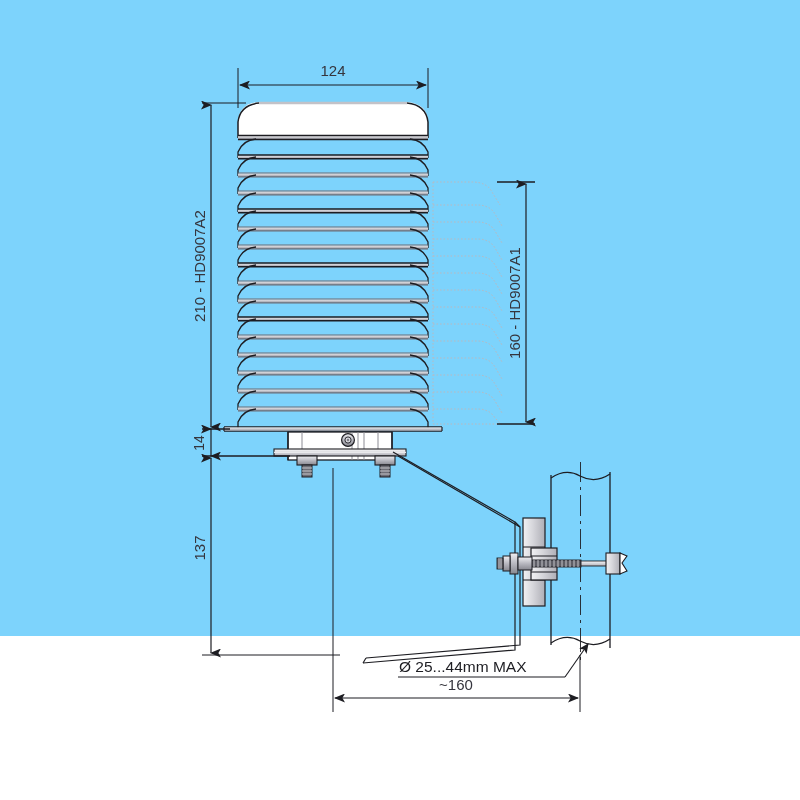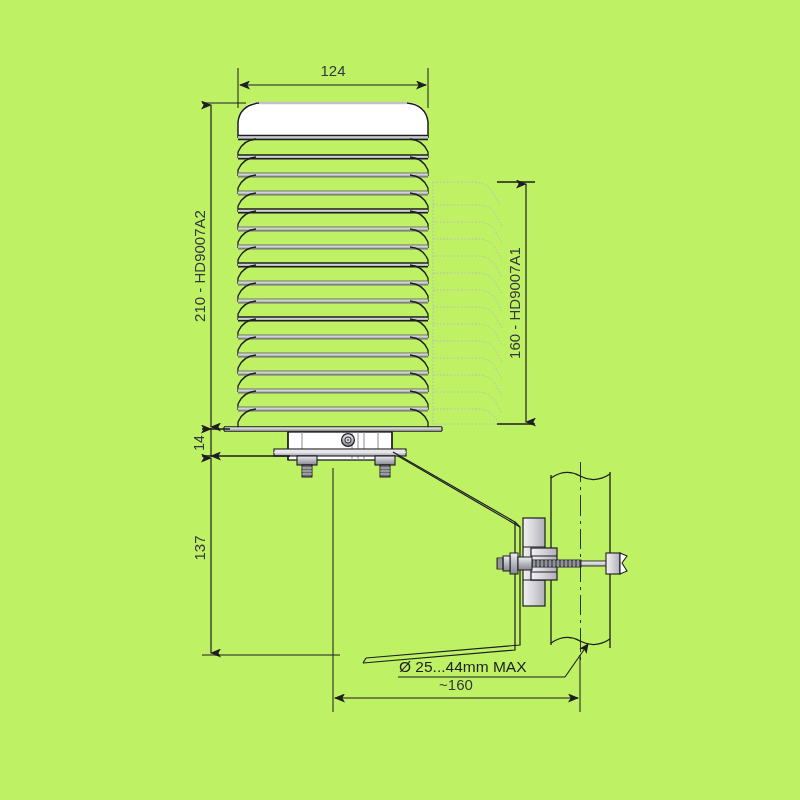--- a/index.html
+++ b/index.html
@@ -10,22 +10,22 @@
   }
   body {
     width: 800px;
     height: 800px;
     font-family: "Liberation Sans", sans-serif;
     overflow: hidden;
   }
   #drawing-root {
     position: relative;
     width: 800px;
-    height: 800px;
-    background: #bef264;
+    height: 636px;
+    background: #7dd3fc;
   }
   svg#tech-drawing {
     display: block;
     width: 800px;
     height: 800px;
   }
   text {
     font-family: "Liberation Sans", sans-serif;
     fill: #2b2b33;
   }

